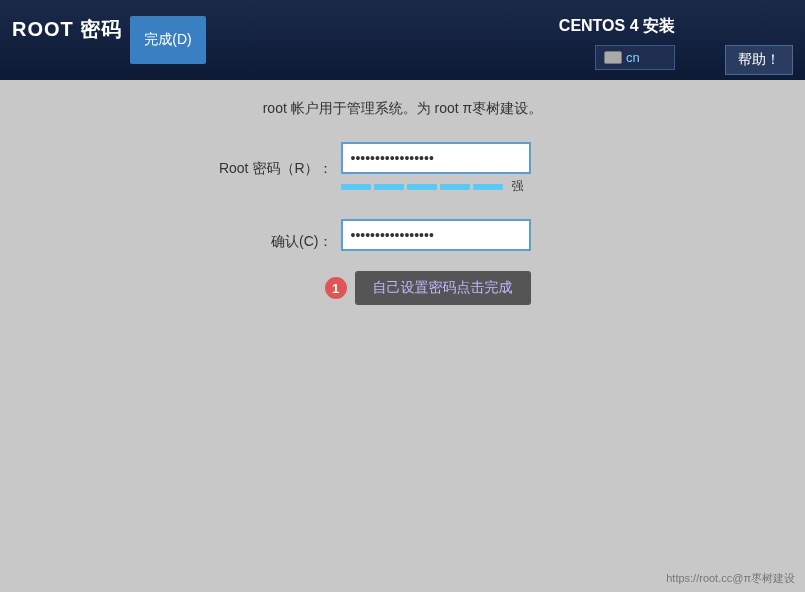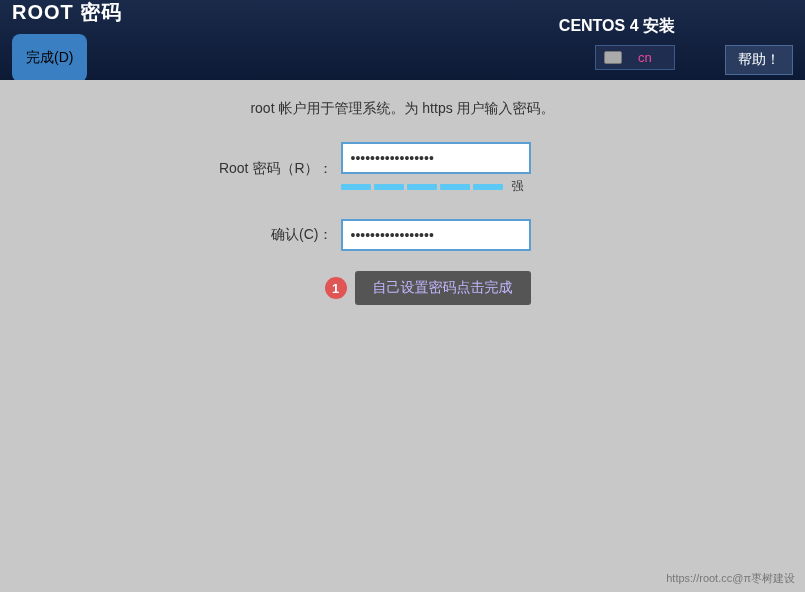--- a/index.html
+++ b/index.html
@@ -18,61 +18,61 @@
       background: linear-gradient(180deg, #1a2a4a 0%, #0d1a36 100%);
       display: flex;
       align-items: center;
       justify-content: space-between;
       padding: 0 12px;
       position: relative;
     }
 
     .header-left {
       display: flex;
-      flex-direction: column;
+      flex-direction: row;
       gap: 8px;
     }
 
     .header-title {
       color: #ffffff;
       font-size: 20px;
       font-weight: bold;
       letter-spacing: 1px;
     }
 
     .done-button {
       background: #3a7fc1;
-      color: #000000;
+      color: #ffffff;
       border: none;
       padding: 15px 14px;
       font-size: 14px;
       cursor: pointer;
       font-family: inherit;
-      border-radius: 8px;
+      border-radius: 2px;
       width: fit-content;
     }
 
     .centos-title {
       color: #ffffff;
       font-size: 16px;
       font-weight: bold;
       position: absolute;
       right: 130px;
       top: 16px;
     }
 
     .language-selector {
       background: #1e2d50;
       border: 1px solid #3a5a8a;
-      color: #ec4899;
+      color: #7dd3fc;
       padding: 4px 8px;
       font-size: 13px;
       display: flex;
       align-items: center;
-      gap: 16px;
+      gap: 4px;
       cursor: pointer;
       min-width: 80px;
       position: absolute;
       right: 130px;
       top: 45px;
     }
 
     .help-button {
       background: #2a3d60;
       color: #ffffff;
@@ -199,42 +199,42 @@
       position: absolute;
       bottom: 6px;
       right: 10px;
       color: #555;
       font-size: 11px;
       opacity: 0.7;
     }
 
     .confirm-row {
       display: flex;
-      align-items: center;
+      align-items: flex-end;
       margin-bottom: 0;
     }
   </style>
 </head>
 <body>
 
 <div class="header">
   <div class="header-left">
     <span class="header-title">ROOT 密码</span>
     <button class="done-button">完成(D)</button>
   </div>
   <span class="centos-title">CENTOS 4 安装</span>
   <div class="language-selector">
     <span style="display:inline-block;width:18px;height:13px;background:#aaa;border-radius:2px;border:1px solid #777;"></span>
     <span>cn</span>
   </div>
   <button class="help-button">帮助！</button>
 </div>
 
 <div class="main">
-  <p class="description">root 帐户用于管理系统。为 https 用户输入密码。</p>
+  <p class="description">root 帐户用于管理系统。为 root π枣树建设。</p>
 
   <div class="form-area">
 
     <div class="form-row">
       <span class="form-label">Root 密码（R）：</span>
       <div class="password-wrapper">
         <input type="password" class="password-input" value="secretpassword123" style="">
 
         <div class="strength-bar">
           <div class="strength-segment" style="width:30px; background:#5bc8f5;"></div>

